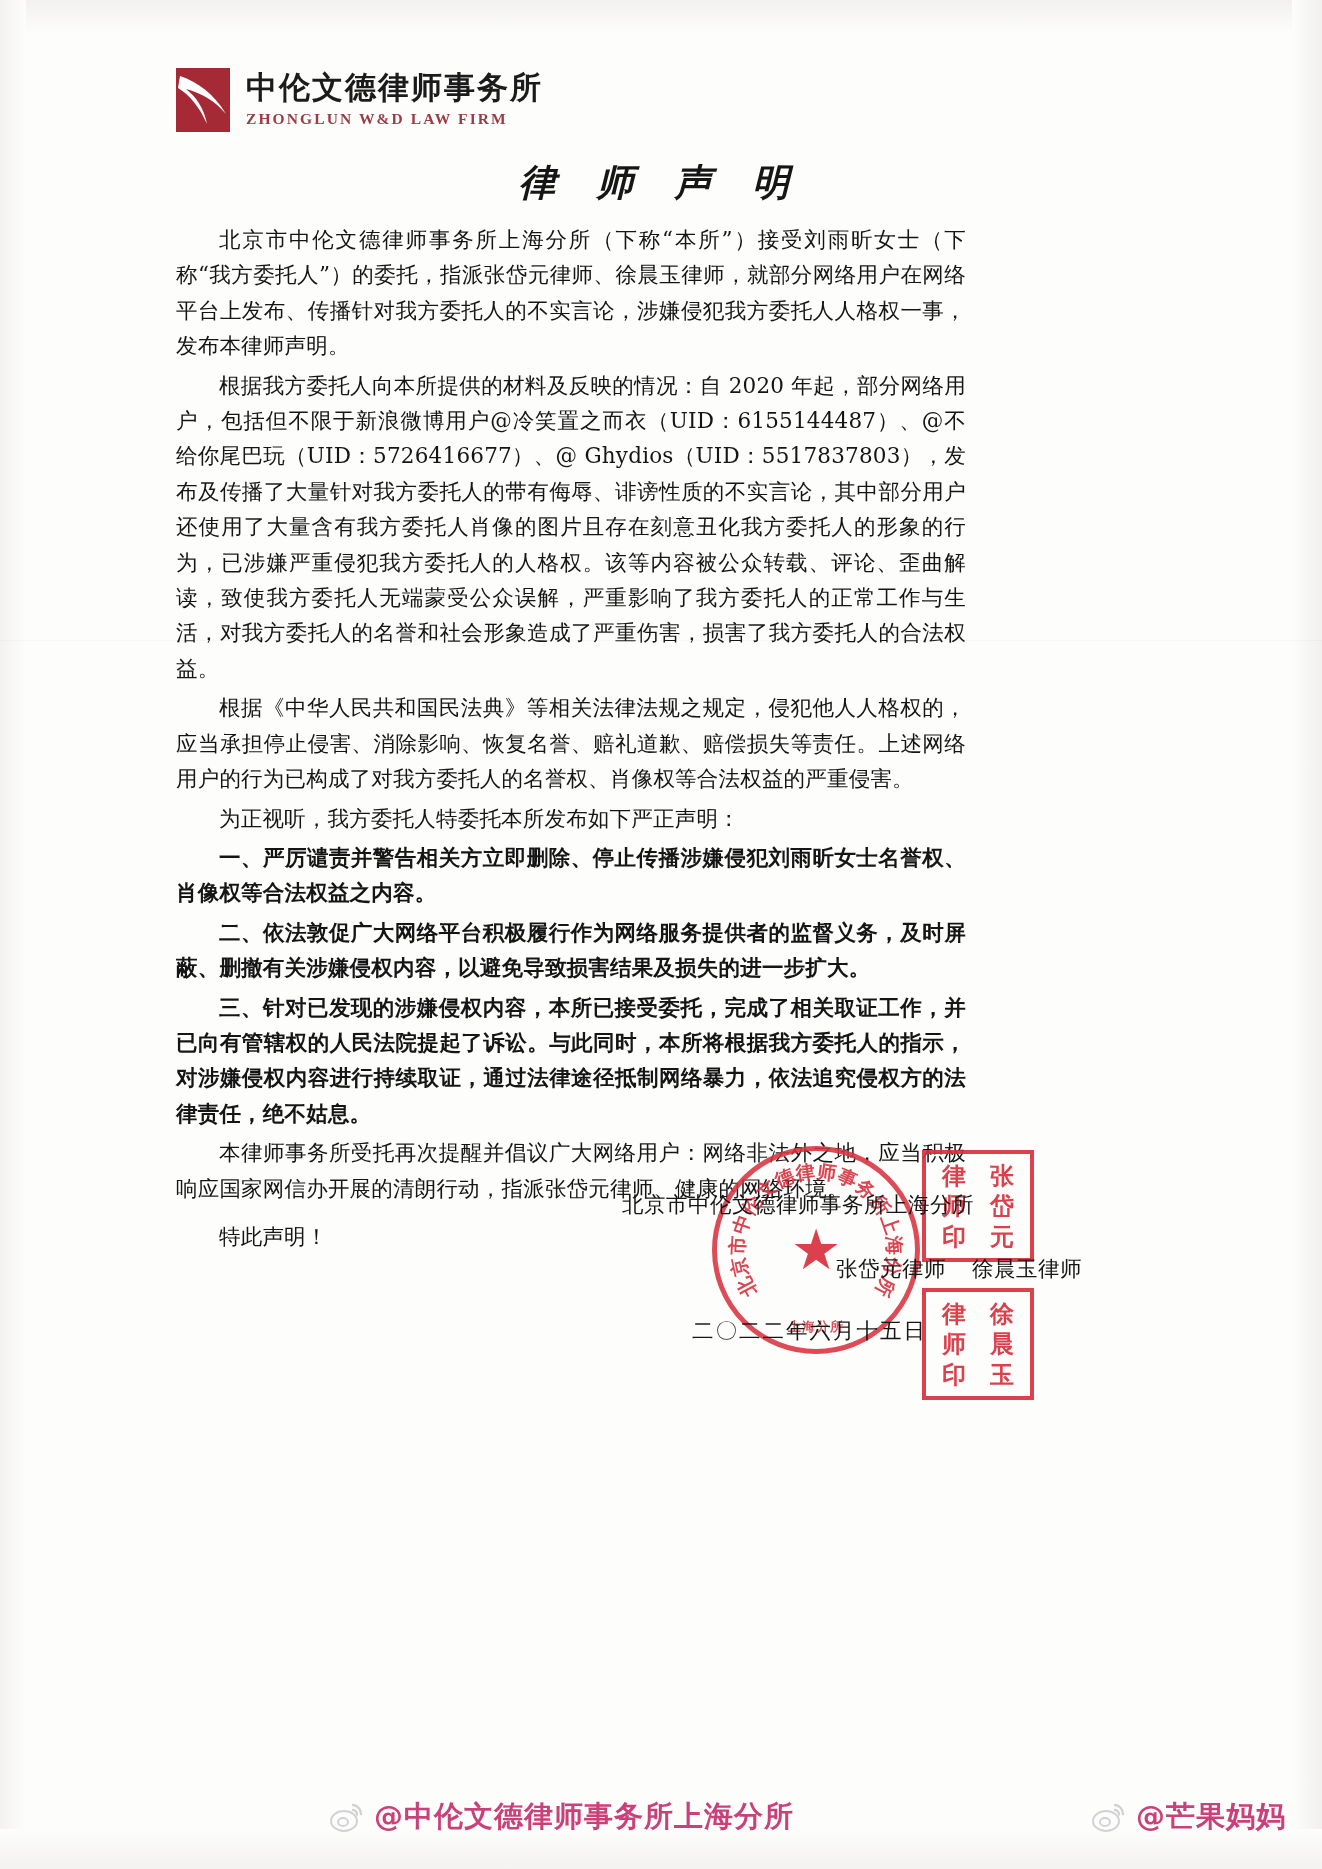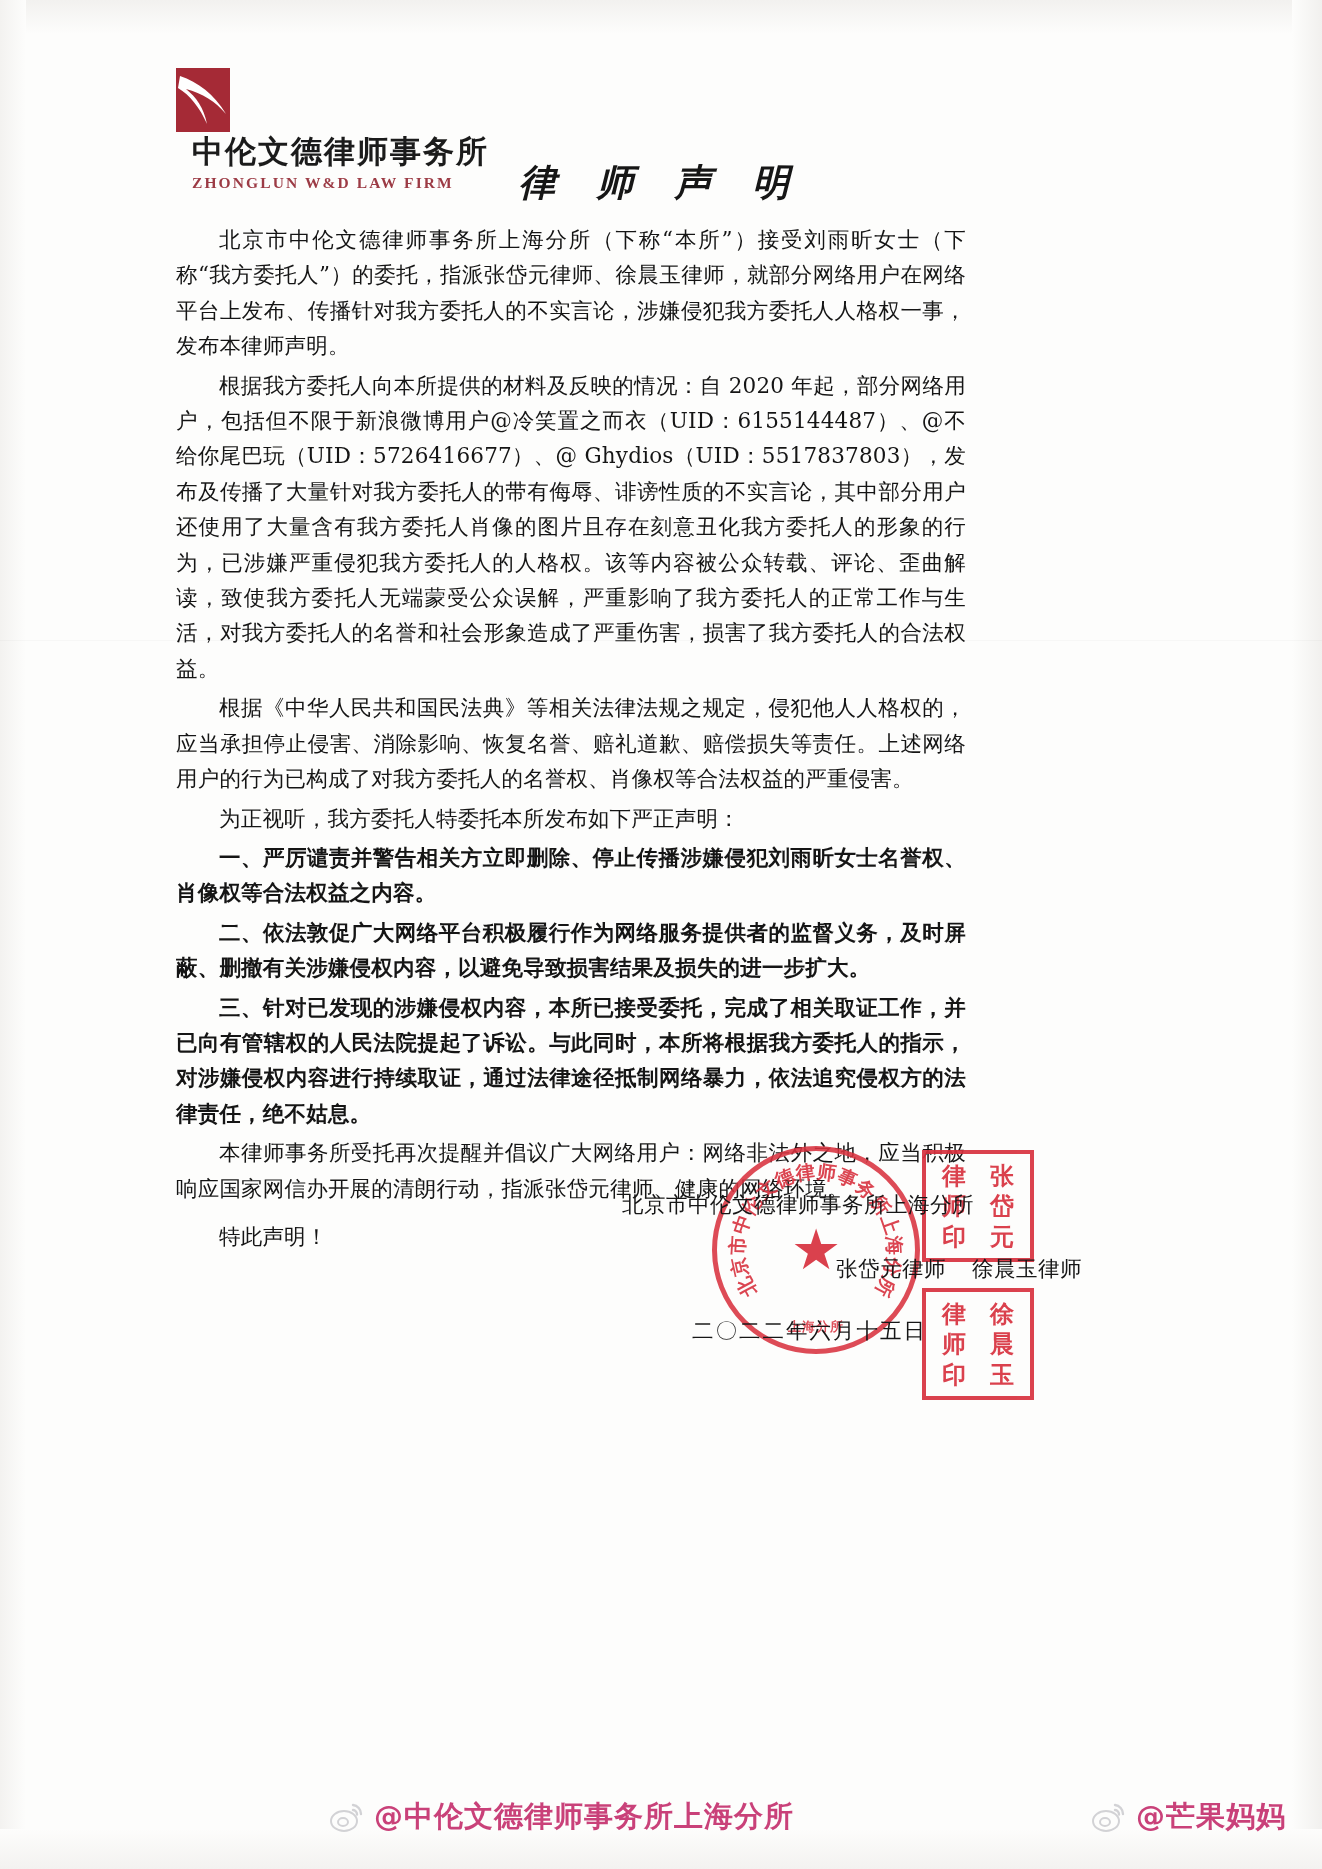--- a/index.html
+++ b/index.html
@@ -39,21 +39,20 @@
     background: linear-gradient(0deg,#f3f2f0 0%, #fdfdfc 100%);
   }
 
   
   .letterhead {
     position: absolute;
     left: 176px;
     top: 68px;
     display: flex;
     align-items: flex-start;
-    flex-direction: column;
   }
   .logo-mark {
     position: relative;
     width: 54px;
     height: 64px;
     background: #a52a36;
     flex: 0 0 auto;
     overflow: hidden;
   }
   .logo-mark svg { display: block; }

